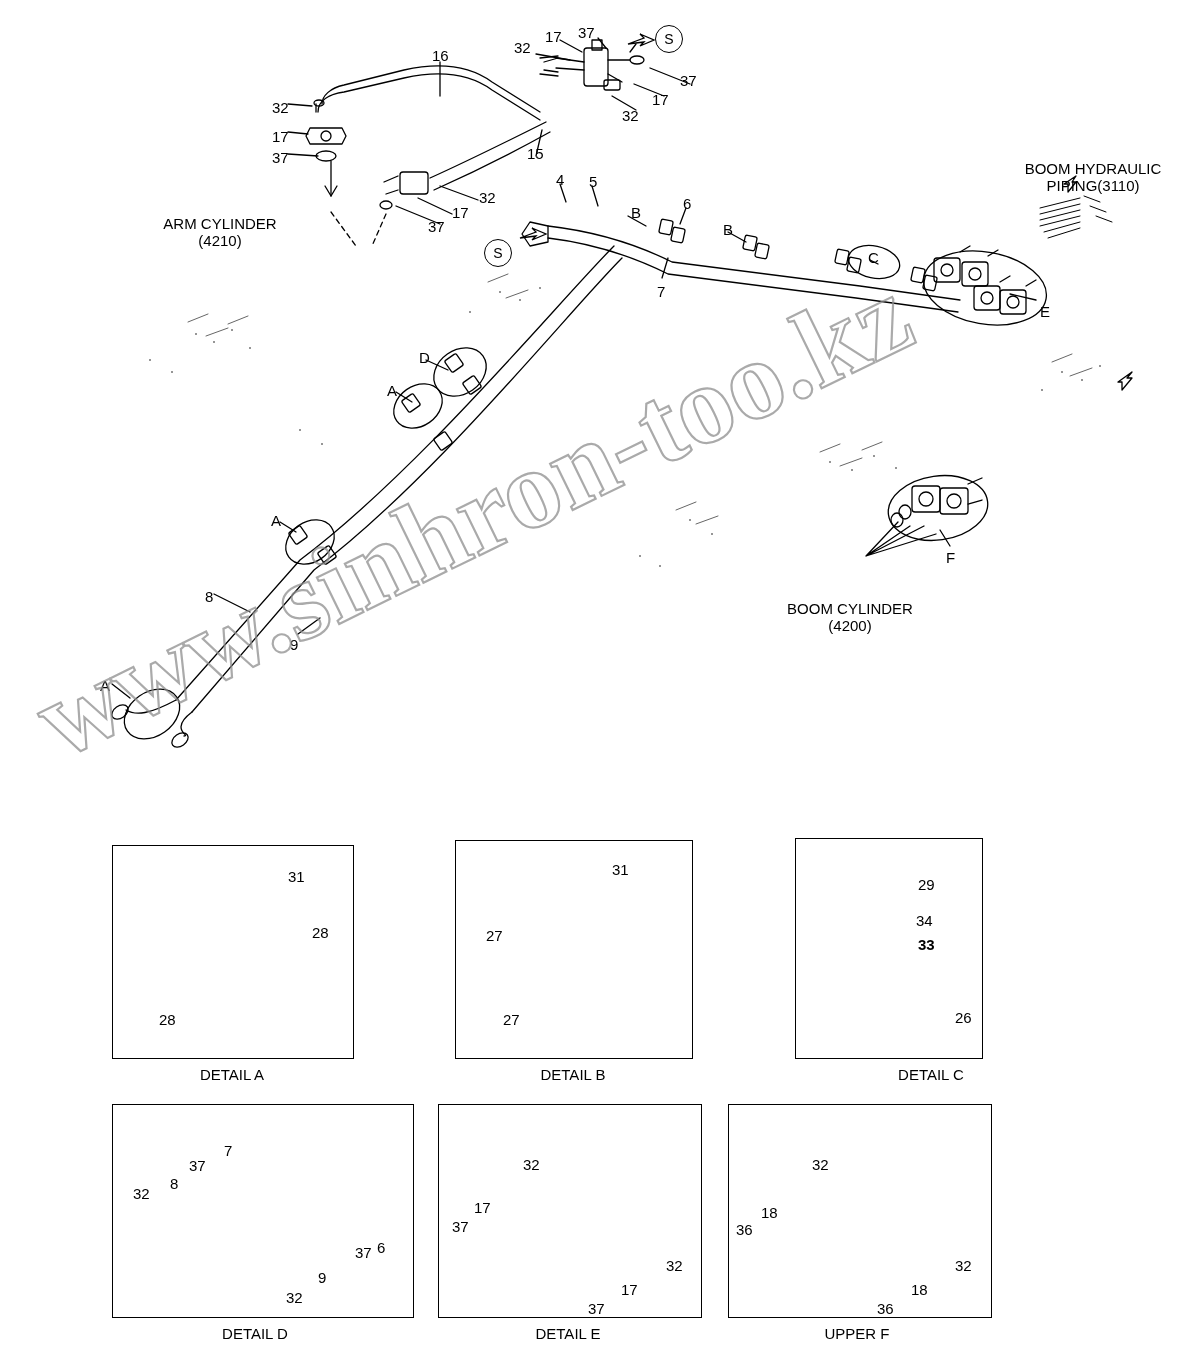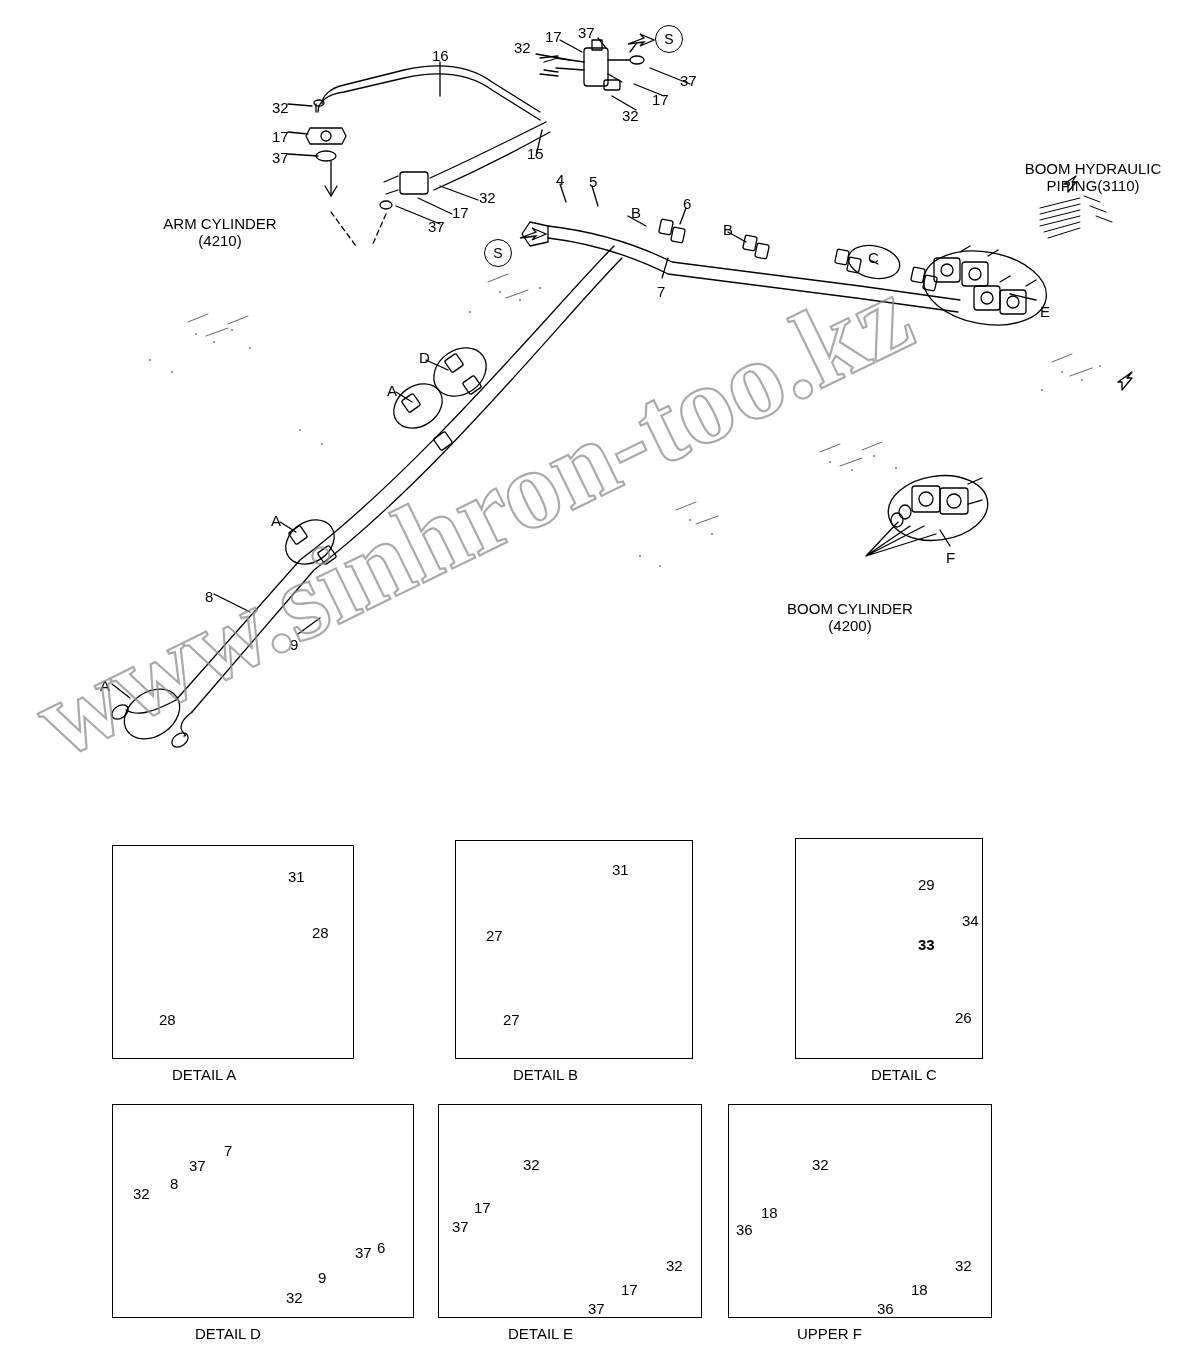--- a/index.html
+++ b/index.html
@@ -2,21 +2,21 @@
 <html><head>
 <meta charset="utf-8">
 <style>
   html,body{margin:0;padding:0;background:#ffffff;}
   body{width:1203px;height:1368px;position:relative;overflow:hidden;
        font-family:"Liberation Sans", sans-serif;color:#000;}
   #stage{position:absolute;left:0;top:0;width:1203px;height:1368px;}
   .lbl{position:absolute;font-size:15px;line-height:1;white-space:nowrap;}
   .cap{position:absolute;font-size:15px;line-height:1.15;white-space:nowrap;text-align:center;}
   .panel{position:absolute;border:1px solid #000;background:#fff;}
-  .panelcap{position:absolute;font-size:15px;white-space:nowrap;text-align:left;}
+  .panelcap{position:absolute;font-size:15px;white-space:nowrap;text-align:center;}
   .circ{position:absolute;border:1px solid #000;border-radius:50%;
         font-size:14px;display:flex;align-items:center;justify-content:center;}
   svg{position:absolute;left:0;top:0;}
   .wm{position:absolute;left:0;top:0;width:1203px;height:1368px;pointer-events:none;}
   .wmtext{font-family:"Liberation Serif", serif;font-size:112px;font-weight:bold;
           fill:none;stroke:#8e8e8e;stroke-width:2.2;opacity:.75;}
 </style>
 </head>
 <body>
 
@@ -325,21 +325,21 @@
 
   <div class="lbl" style="left:288px;top:869px;">31</div>
   <div class="lbl" style="left:312px;top:925px;">28</div>
   <div class="lbl" style="left:159px;top:1012px;">28</div>
 
   <div class="lbl" style="left:612px;top:862px;">31</div>
   <div class="lbl" style="left:486px;top:928px;">27</div>
   <div class="lbl" style="left:503px;top:1012px;">27</div>
 
   <div class="lbl" style="left:918px;top:877px;text-align:center;">29</div>
-  <div class="lbl" style="left:962px;top:913px;">34</div>
+  <div class="lbl" style="left:916px;top:913px;">34</div>
   <div class="lbl" style="left:918px;top:937px;font-weight:bold;">33</div>
   <div class="lbl" style="left:927px;top:1010px;margin-left:28px;">26</div>
 
   <div class="lbl" style="left:224px;top:1143px;">7</div>
   <div class="lbl" style="left:189px;top:1158px;">37</div>
   <div class="lbl" style="left:170px;top:1176px;">8</div>
   <div class="lbl" style="left:133px;top:1186px;">32</div>
   <div class="lbl" style="left:377px;top:1240px;">6</div>
   <div class="lbl" style="left:355px;top:1245px;">37</div>
   <div class="lbl" style="left:318px;top:1270px;">9</div>

